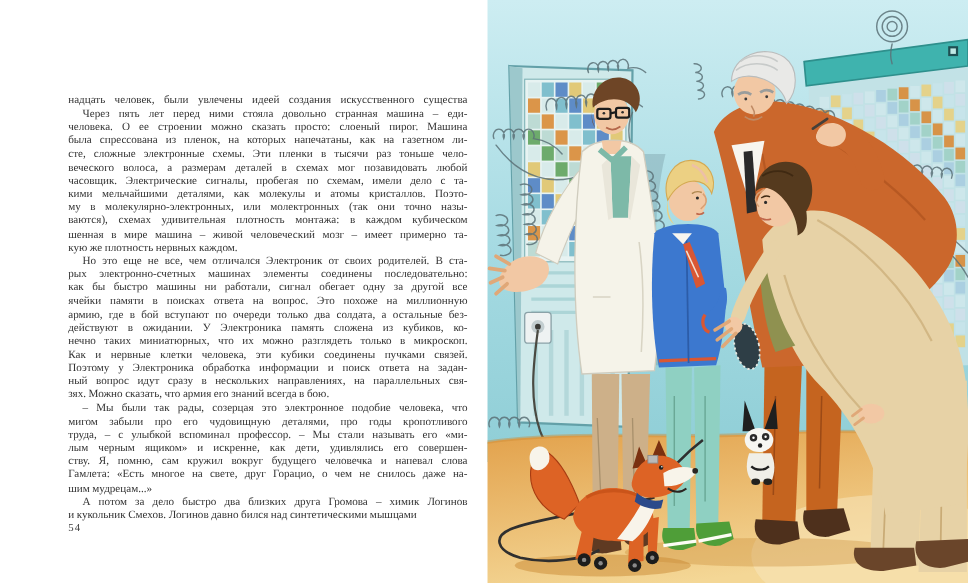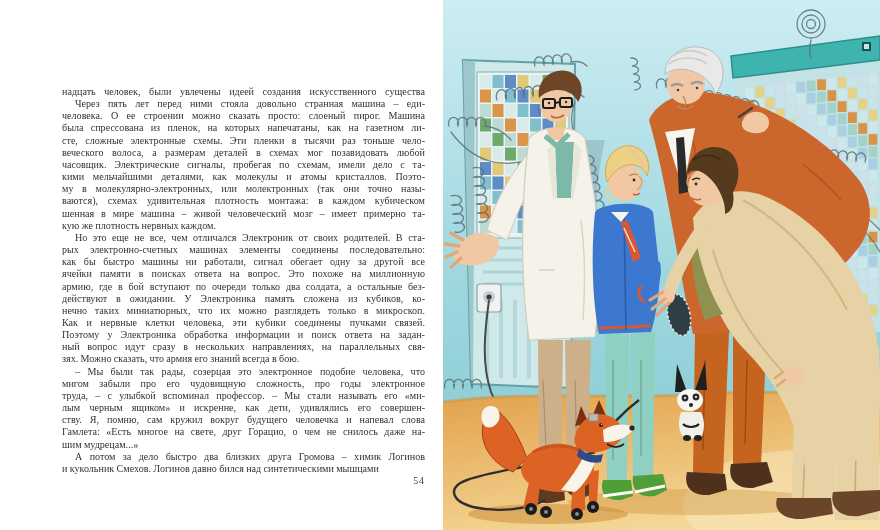--- a/index.html
+++ b/index.html
@@ -15,21 +15,21 @@
   }
   .line{
     font-size:10.1px;line-height:12.15px;
     text-align:justify;text-align-last:justify;
     word-spacing:-0.2px;white-space:normal;
   }
   .line.last{text-align-last:left;}
   .line.ind{text-indent:13px;}
   .pageno{
     position:absolute;left:62px;top:475px;width:363px;
-    text-align:right;font-size:9.8px;color:#3d3d3d;letter-spacing:1px;
+    text-align:left;font-size:9.8px;color:#3d3d3d;letter-spacing:1px;
   }
   .illus{position:absolute;left:443px;top:0;width:437px;height:530px;}
   .illus svg{display:block;width:437px;height:530px;}
 </style>
 </head>
 <body>
 
 <div class="spread">
 
   <div class="text-page">
@@ -50,21 +50,21 @@
       <div class="line">как бы быстро машины ни работали, сигнал обегает одну за другой все</div>
       <div class="line">ячейки памяти в поисках ответа на вопрос. Это похоже на миллионную</div>
       <div class="line">армию, где в бой вступают по очереди только два солдата, а остальные без-</div>
       <div class="line">действуют в ожидании. У Электроника память сложена из кубиков, ко-</div>
       <div class="line">нечно таких миниатюрных, что их можно разглядеть только в микроскоп.</div>
       <div class="line">Как и нервные клетки человека, эти кубики соединены пучками связей.</div>
       <div class="line">Поэтому у Электроника обработка информации и поиск ответа на задан-</div>
       <div class="line">ный вопрос идут сразу в нескольких направлениях, на параллельных свя-</div>
       <div class="line last">зях. Можно сказать, что армия его знаний всегда в бою.</div>
       <div class="line ind">– Мы были так рады, созерцая это электронное подобие человека, что</div>
-      <div class="line">мигом забыли про его чудовищную сложность, про годы электронное</div>
+      <div class="line">мигом забыли про его чудовищную деталями, про годы кропотливого</div>
       <div class="line">труда, – с улыбкой вспоминал профессор. – Мы стали называть его «ми-</div>
       <div class="line">лым черным ящиком» и искренне, как дети, удивлялись его совершен-</div>
       <div class="line">ству. Я, помню, сам кружил вокруг будущего человечка и напевал слова</div>
       <div class="line">Гамлета: «Есть многое на свете, друг Горацио, о чем не снилось даже на-</div>
       <div class="line last">шим мудрецам...»</div>
       <div class="line ind">А потом за дело быстро два близких друга Громова – химик Логинов</div>
       <div class="line last">и кукольник Смехов. Логинов давно бился над синтетическими мышцами</div>
     </div>
   <div class="pageno">54</div>
 

